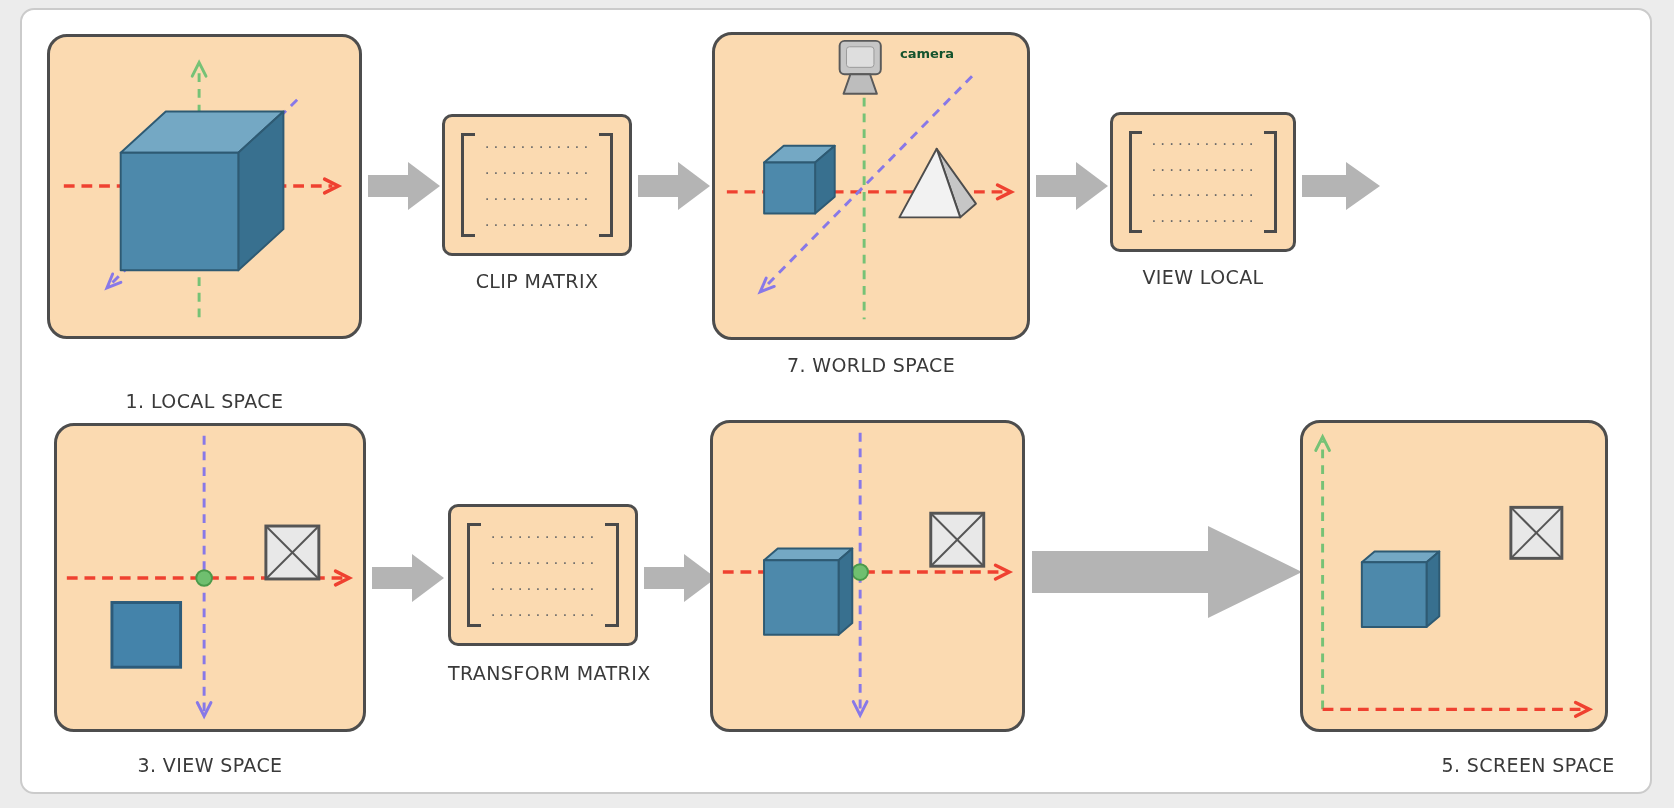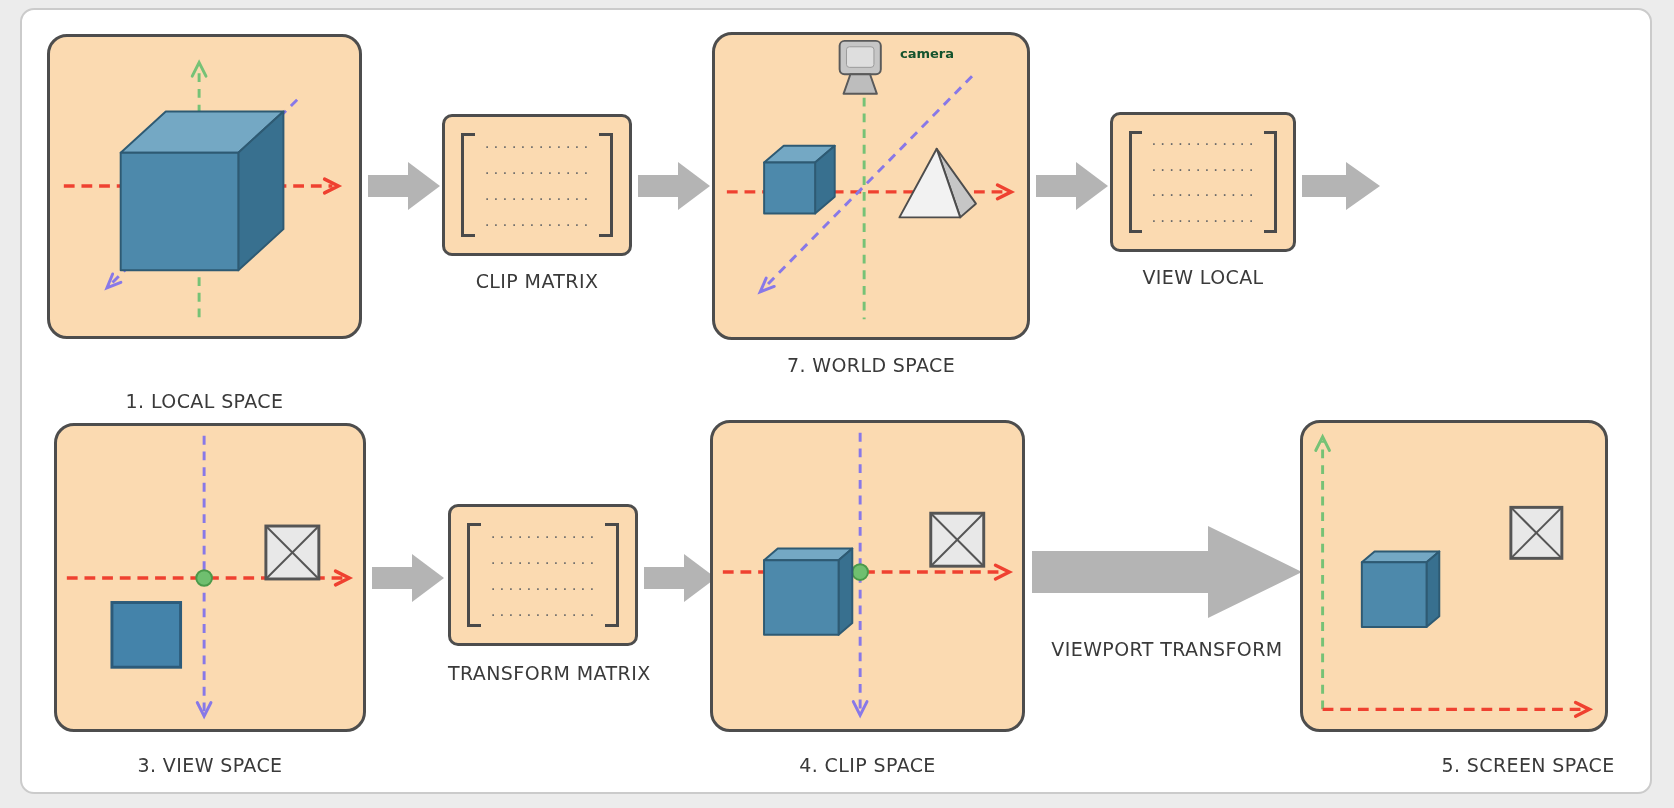--- a/index.html
+++ b/index.html
@@ -269,28 +269,26 @@
         <line class="xbox-line" x1="222" y1="92" x2="276" y2="146"></line>
         <line class="xbox-line" x1="276" y1="92" x2="222" y2="146"></line>
       </g>
       <g>
         <polygon class="cube-top" points="52,140 66,128 142,128 128,140"></polygon>
         <polygon class="cube-right" points="128,140 142,128 142,204 128,216"></polygon>
         <polygon class="cube-front" points="52,140 128,140 128,216 52,216"></polygon>
       </g>
     </svg>
   </div>
-  <div class="caption" style="left:688px;top:744px;width:315px;">4. CLIP SPACE</div>
 
   <div class="flow-arrow" style="left:1010px;top:514px;">
     <svg width="270" height="96" viewBox="0 0 270 96">
       <polygon points="0,27 176,27 176,2 270,48 176,94 176,69 0,69" fill="#b4b4b4"></polygon>
     </svg>
   </div>
-  <div class="caption" style="left:1000px;top:628px;width:290px;">VIEWPORT TRANSFORM</div>
 
   <div class="stage-box" style="left:1278px;top:410px;width:308px;height:312px;">
     <svg viewBox="0 0 308 312">
       <g>
         <line class="axis-green" x1="20" y1="292" x2="20" y2="18"></line>
         <polyline class="head-green" points="13,28 20,14 27,28"></polyline>
       </g>
       <g>
         <line class="axis-red" x1="20" y1="292" x2="286" y2="292"></line>
         <polyline class="head-red" points="278,285 292,292 278,299"></polyline>

